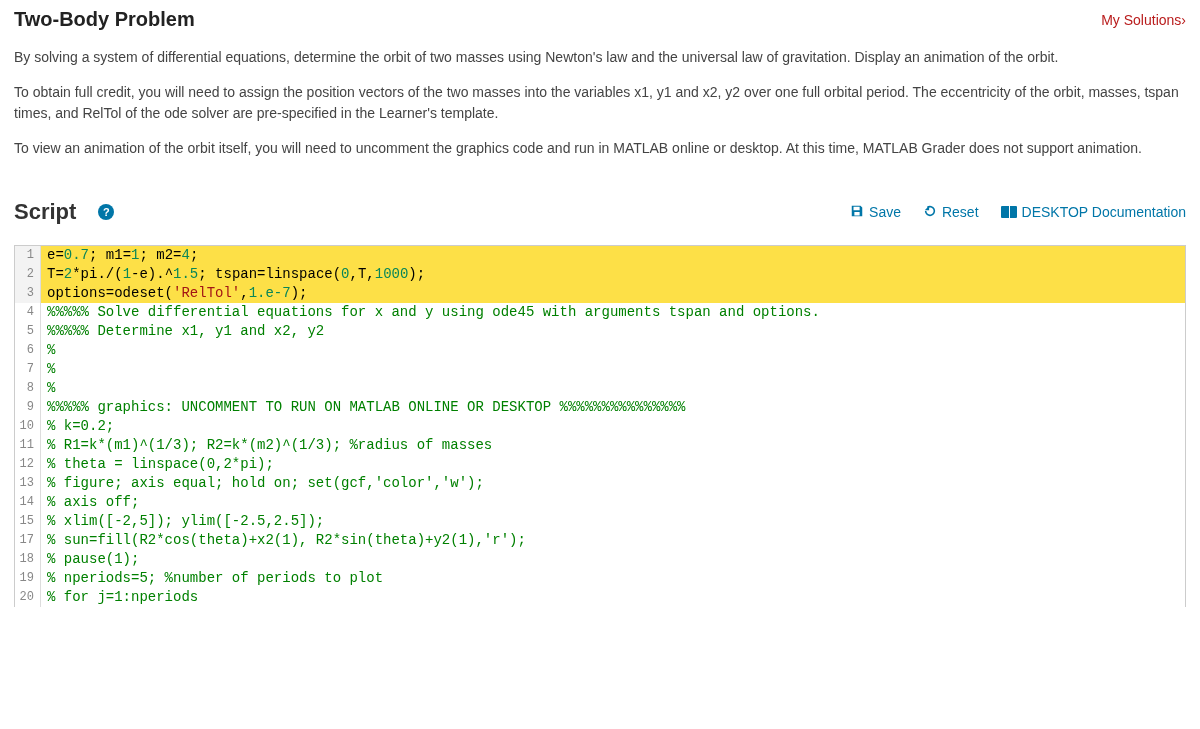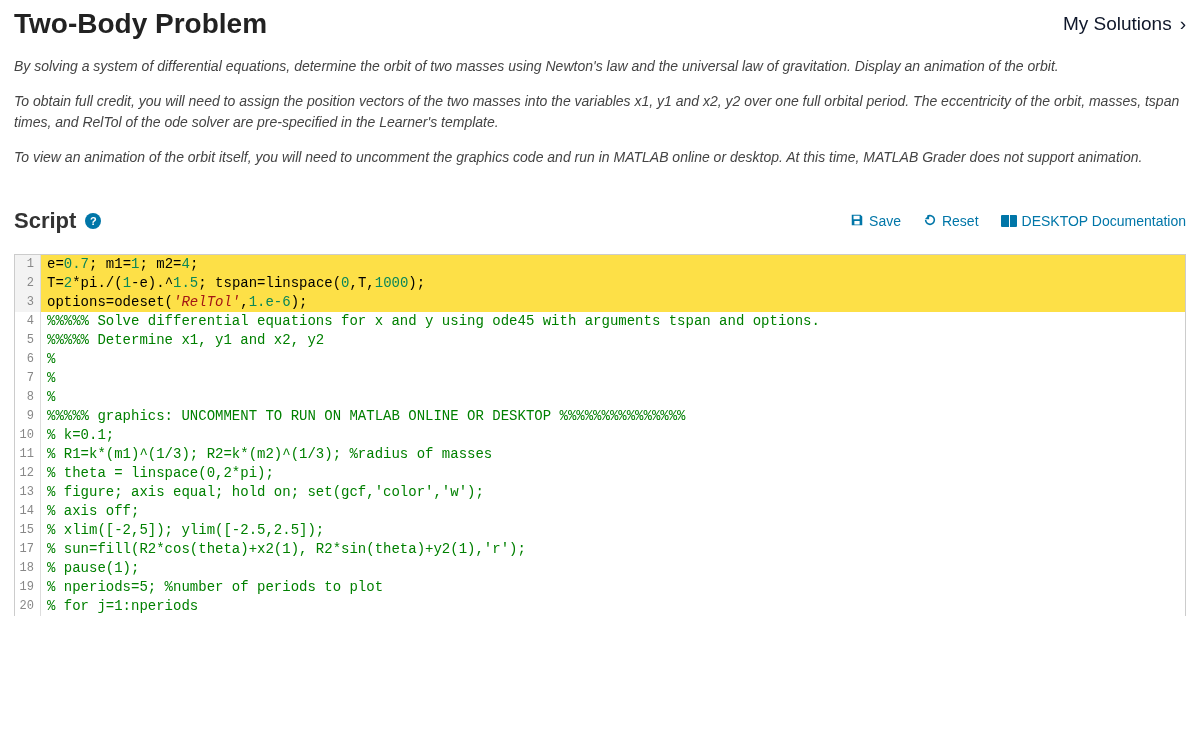--- a/index.html
+++ b/index.html
@@ -11,52 +11,51 @@
     padding: 8px 14px 0 14px;
     background: #fff;
   }
   .header-row {
     display: flex;
     justify-content: space-between;
     align-items: center;
     margin-bottom: 16px;
   }
   h1 {
-    font-size: 28px;
+    font-size: 20px;
     font-weight: bold;
     margin: 0;
     color: #222;
   }
   .my-solutions {
-    color: #0f172a;
-    font-size: 19px;
+    color: #b91c1c;
+    font-size: 14px;
     cursor: pointer;
     display: flex;
     align-items: center;
-    gap: 8px;
+    gap: 0;
   }
   .desc p {
     margin: 8px 0 14px 0;
     line-height: 1.5;
     color: #444;
-    font-style: italic;
   }
   .script-header {
     display: flex;
     justify-content: space-between;
     align-items: center;
     margin-top: 40px;
     margin-bottom: 20px;
   }
   .script-title {
     font-size: 22px;
     font-weight: bold;
     display: flex;
     align-items: center;
-    gap: 9px;
+    gap: 22px;
   }
   .help-icon {
     width: 16px;
     height: 16px;
     border-radius: 50%;
     background: #0076a8;
     color: #fff;
     font-size: 11px;
     font-weight: bold;
     display: inline-flex;
@@ -119,21 +118,21 @@
   }
   .code {
     padding-left: 6px;
     white-space: pre;
     line-height: 19px;
     flex: 1;
   }
   .line.locked .code { background: #fde047; }
   .line.locked .gutter { background: #f3f3f3; }
   .tok-num { color: #098658; }
-  .tok-str { color: #a31515; font-style: italic; }
+  .tok-str { color: #a31515; }
   .tok-com { color: #008000; }
   .tok-id  { color: #000; }
 </style>
 </head>
 <body>
 
 <div class="header-row">
   <h1>Two-Body Problem</h1>
   <div class="my-solutions">
     <span>My Solutions</span>
@@ -181,21 +180,21 @@
     <div class="line locked">
       <div class="gutter">1</div>
       <div class="code"><span class="tok-id">e=</span><span class="tok-num">0.7</span><span class="tok-id">; m1=</span><span class="tok-num">1</span><span class="tok-id">; m2=</span><span class="tok-num">4</span><span class="tok-id">;</span></div>
     </div>
     <div class="line locked">
       <div class="gutter">2</div>
       <div class="code"><span class="tok-id">T=</span><span class="tok-num">2</span><span class="tok-id">*pi./(</span><span class="tok-num">1</span><span class="tok-id">-e).^</span><span class="tok-num">1.5</span><span class="tok-id">; tspan=linspace(</span><span class="tok-num">0</span><span class="tok-id">,T,</span><span class="tok-num">1000</span><span class="tok-id">);</span></div>
     </div>
     <div class="line locked">
       <div class="gutter">3</div>
-      <div class="code"><span class="tok-id">options=odeset(</span><span class="tok-str">'RelTol'</span><span class="tok-id">,</span><span class="tok-num">1.e-6</span><span class="tok-id">);</span></div>
+      <div class="code"><span class="tok-id">options=odeset(</span><span class="tok-str">'RelTol'</span><span class="tok-id">,</span><span class="tok-num">1.e-7</span><span class="tok-id">);</span></div>
     </div>
     <div class="line">
       <div class="gutter">4</div>
       <div class="code"><span class="tok-com">%%%%% Solve differential equations for x and y using ode45 with arguments tspan and options.</span></div>
     </div>
     <div class="line">
       <div class="gutter">5</div>
       <div class="code"><span class="tok-com">%%%%% Determine x1, y1 and x2, y2</span></div>
     </div>
     <div class="line">
@@ -209,21 +208,21 @@
     <div class="line">
       <div class="gutter">8</div>
       <div class="code"><span class="tok-com">%</span></div>
     </div>
     <div class="line">
       <div class="gutter">9</div>
       <div class="code"><span class="tok-com">%%%%% graphics: UNCOMMENT TO RUN ON MATLAB ONLINE OR DESKTOP %%%%%%%%%%%%%%%</span></div>
     </div>
     <div class="line">
       <div class="gutter">10</div>
-      <div class="code"><span class="tok-com">% k=0.1;</span></div>
+      <div class="code"><span class="tok-com">% k=0.2;</span></div>
     </div>
     <div class="line">
       <div class="gutter">11</div>
       <div class="code"><span class="tok-com">% R1=k*(m1)^(1/3); R2=k*(m2)^(1/3); %radius of masses</span></div>
     </div>
     <div class="line">
       <div class="gutter">12</div>
       <div class="code"><span class="tok-com">% theta = linspace(0,2*pi);</span></div>
     </div>
     <div class="line">

